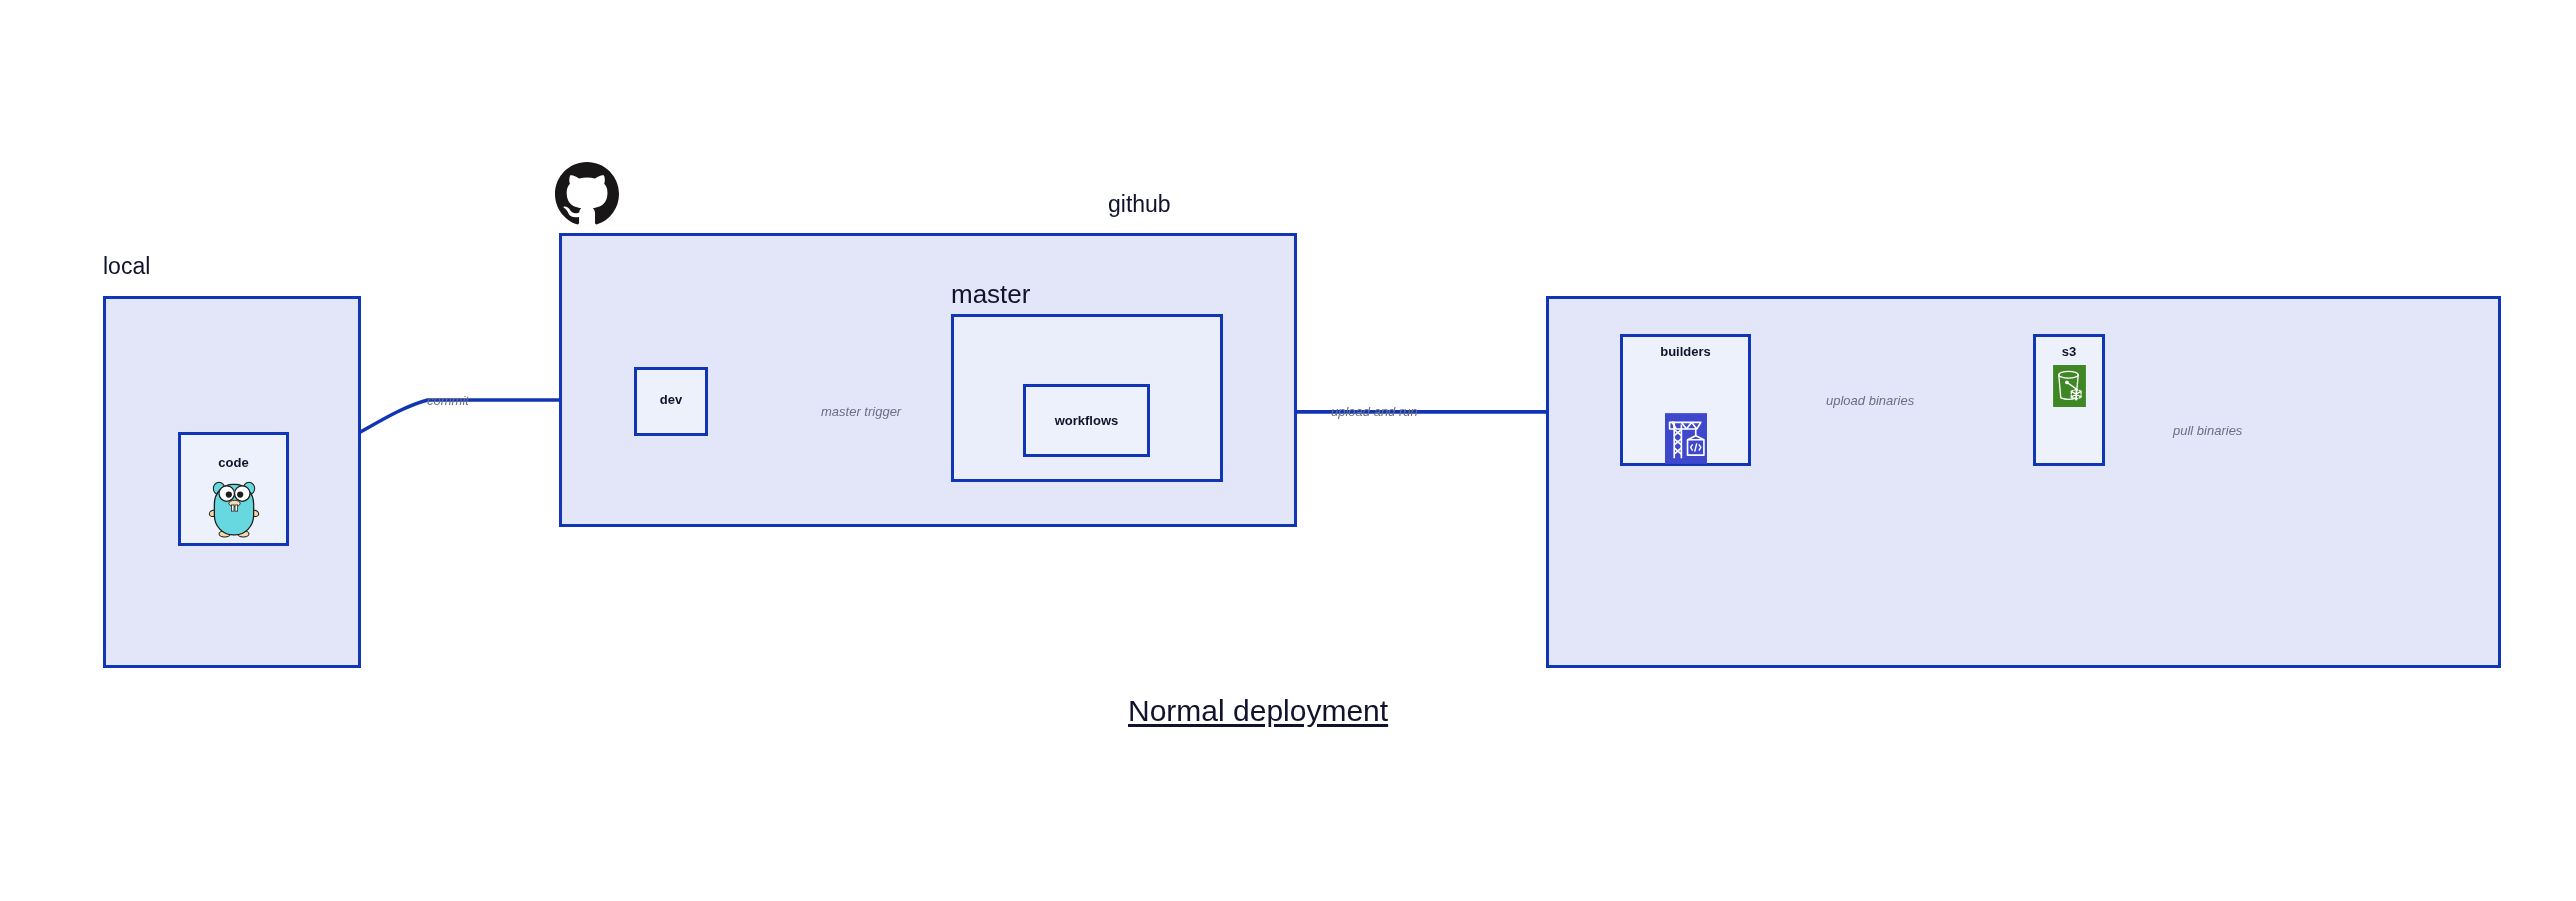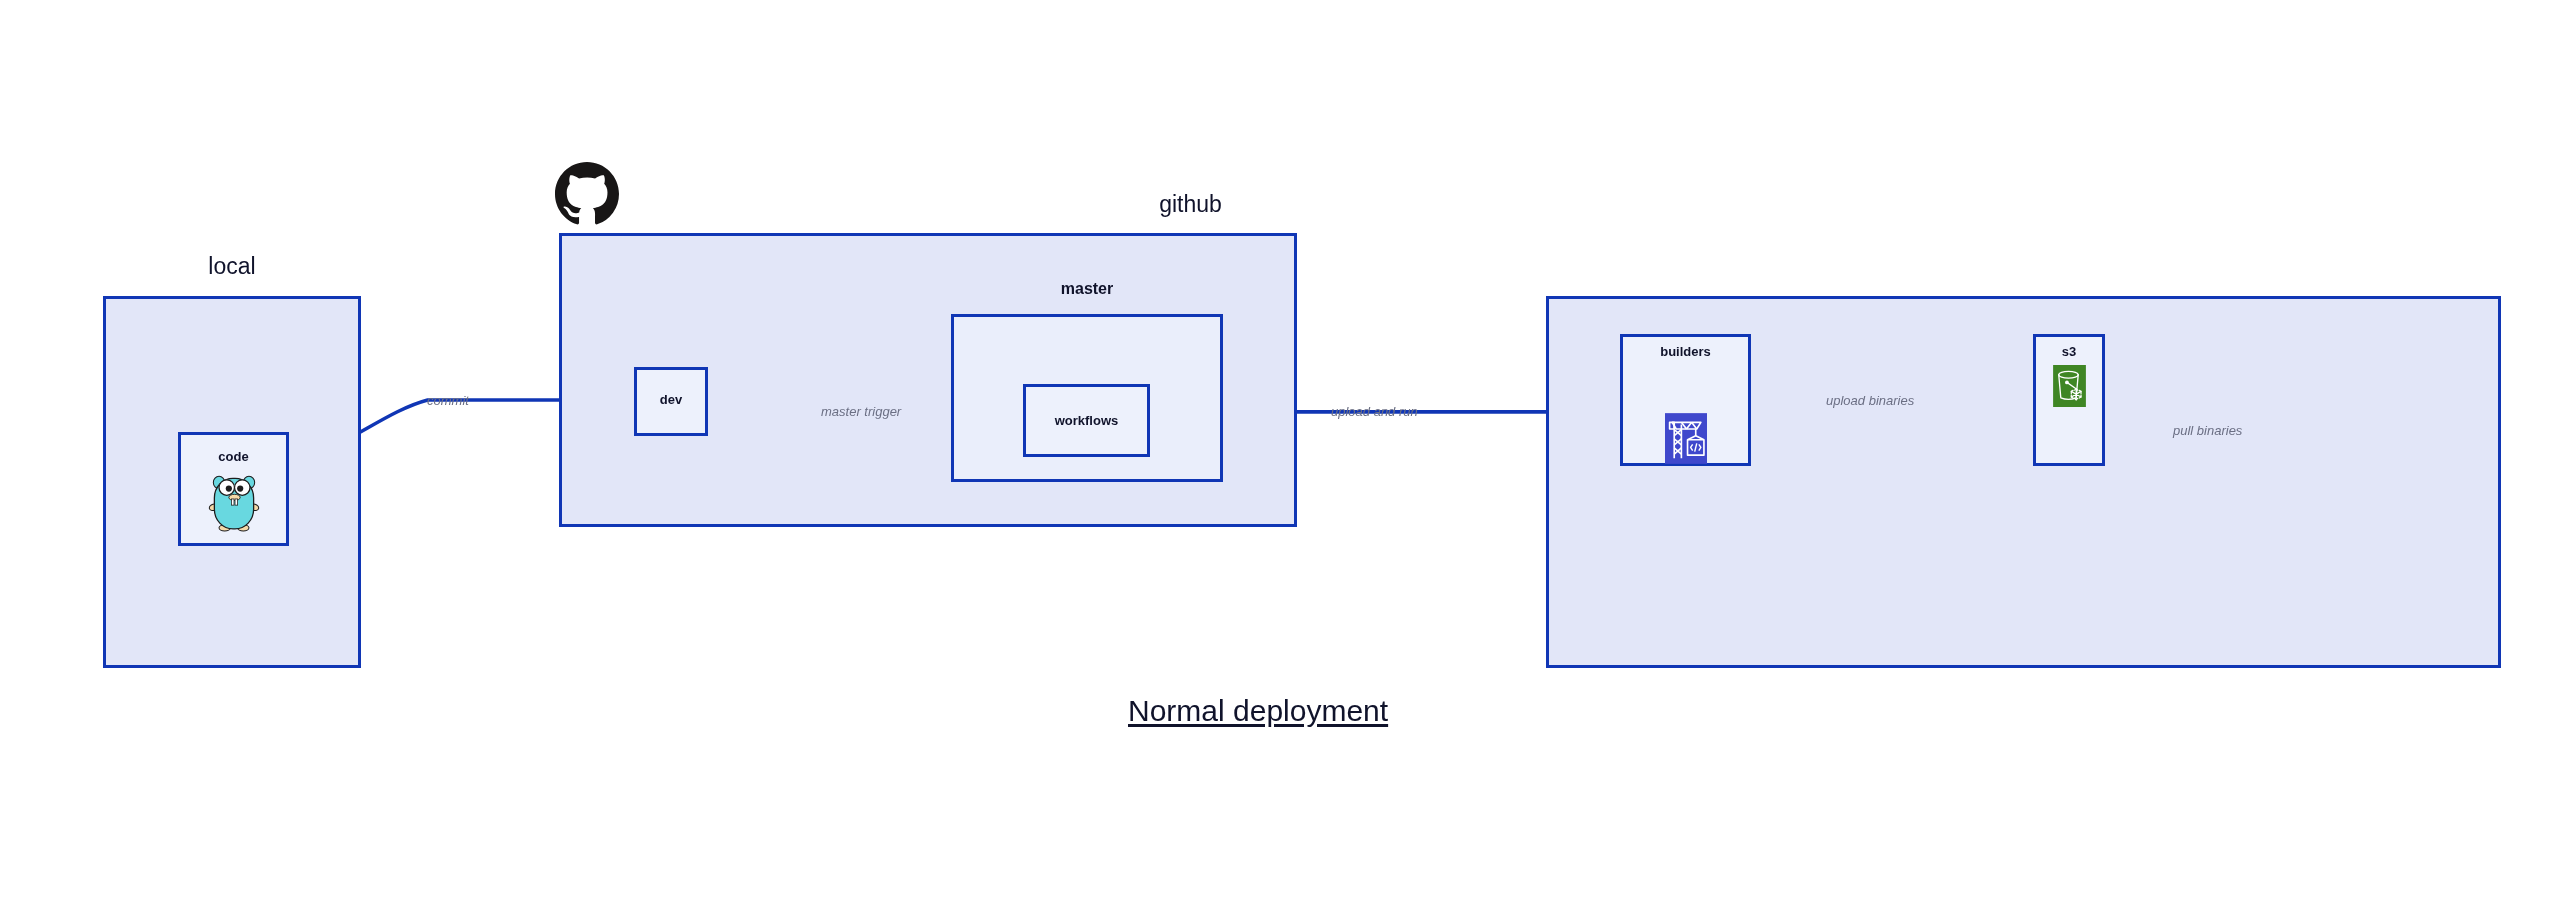--- a/index.html
+++ b/index.html
@@ -30,21 +30,20 @@
   .group.inner {
     background: #eaeefb;
     border-width: 3.1px;
   }
   .group-label {
     position: absolute;
     color: #10132b;
     font-size: 23px;
     font-weight: 400;
     white-space: nowrap;
-    text-align: center;
     line-height: 1;
     font-family: "Liberation Sans", sans-serif;
   }
 
   
   .node {
     position: absolute;
     box-sizing: border-box;
     border: 3.1px solid #1036b5;
     background: #edf1fc;
@@ -128,21 +127,21 @@
     </g>
 
     <g>
       <path d="M 4043 776 C 4160 760 4230 800 4320 880 L 4490 962" fill="none" stroke="#1036b5" stroke-width="7" marker-end="url(#arrow)"></path>
     </g>
   </svg>
 
   <div class="group" style="left:103px; top:296px; width:258px; height:372px;"></div>
   <div class="group-label" style="left:103px; top:255px; width:258px;">local</div>
 
-  <div class="node" style="left:178px; top:432px; width:111px; height:114px; padding-top:15px;">
+  <div class="node" style="left:178px; top:432px; width:111px; height:114px; padding-top:21px;">
     <span class="node-label">code</span>
     <span class="node-icon" style="margin-top:6.2px;">
       <svg width="54" height="63" viewBox="0 0 104 122" xmlns="http://www.w3.org/2000/svg">
 
         <ellipse cx="23" cy="26" rx="11" ry="12" fill="#68d8e0" stroke="#1d1d1d" stroke-width="2"></ellipse>
         <ellipse cx="81" cy="26" rx="11" ry="12" fill="#68d8e0" stroke="#1d1d1d" stroke-width="2"></ellipse>
 
         <ellipse cx="13" cy="74" rx="9" ry="6" fill="#f5d9a8" stroke="#1d1d1d" stroke-width="2" transform="rotate(-18 13 74)"></ellipse>
         <ellipse cx="91" cy="74" rx="9" ry="6" fill="#f5d9a8" stroke="#1d1d1d" stroke-width="2" transform="rotate(18 91 74)"></ellipse>
 
@@ -171,21 +170,21 @@
     <svg width="64" height="64" viewBox="0 0 16 16" xmlns="http://www.w3.org/2000/svg">
       <path fill="#181616" fill-rule="evenodd" d="M8 0C3.58 0 0 3.58 0 8c0 3.54 2.29 6.53 5.47 7.59.4.07.55-.17.55-.38 0-.19-.01-.82-.01-1.49-2.01.37-2.53-.49-2.69-.94-.09-.23-.48-.94-.82-1.13-.28-.15-.68-.52-.01-.53.63-.01 1.08.58 1.23.82.72 1.21 1.87.87 2.33.66.07-.52.28-.87.51-1.07-1.78-.2-3.64-.89-3.64-3.95 0-.87.31-1.59.82-2.15-.08-.2-.36-1.02.08-2.12 0 0 .67-.21 2.2.82.64-.18 1.32-.27 2-.27s1.36.09 2 .27c1.53-1.04 2.2-.82 2.2-.82.44 1.1.16 1.92.08 2.12.51.56.82 1.27.82 2.15 0 3.07-1.87 3.75-3.65 3.95.29.25.54.73.54 1.48 0 1.07-.01 1.93-.01 2.2 0 .21.15.46.55.38A8.01 8.01 0 0 0 16 8c0-4.42-3.58-8-8-8z"></path>
     </svg>
   </div>
 
   <div class="node" style="left:634px; top:367px; width:74px; height:69px; justify-content:center; padding-bottom:3.1px;">
     <span class="node-label">dev</span>
   </div>
 
   <div class="group inner" style="left:951px; top:314px; width:272px; height:168px;"></div>
-  <div class="group-label" style="left:951px; top:281px; width:272px; font-size:16px;font-weight:bold;">master</div>
+  <div class="group-label" style="left:951px; top:281px; width:272px; font-size:26px;">master</div>
 
   <div class="node" style="left:1023px; top:384px; width:127px; height:73px; justify-content:center;text-align:center;">
     <span class="node-label">workflows</span>
   </div>
 
   <div class="group" style="left:1546px; top:296px; width:955px; height:372px;"></div>
 
   <div class="node" style="left:1620px; top:334px; width:131px; height:132px; padding-top:8.2px;gap:48px;">
     <span class="node-label">builders</span>
     <span class="node-icon" style="margin-top:7.2px;">

